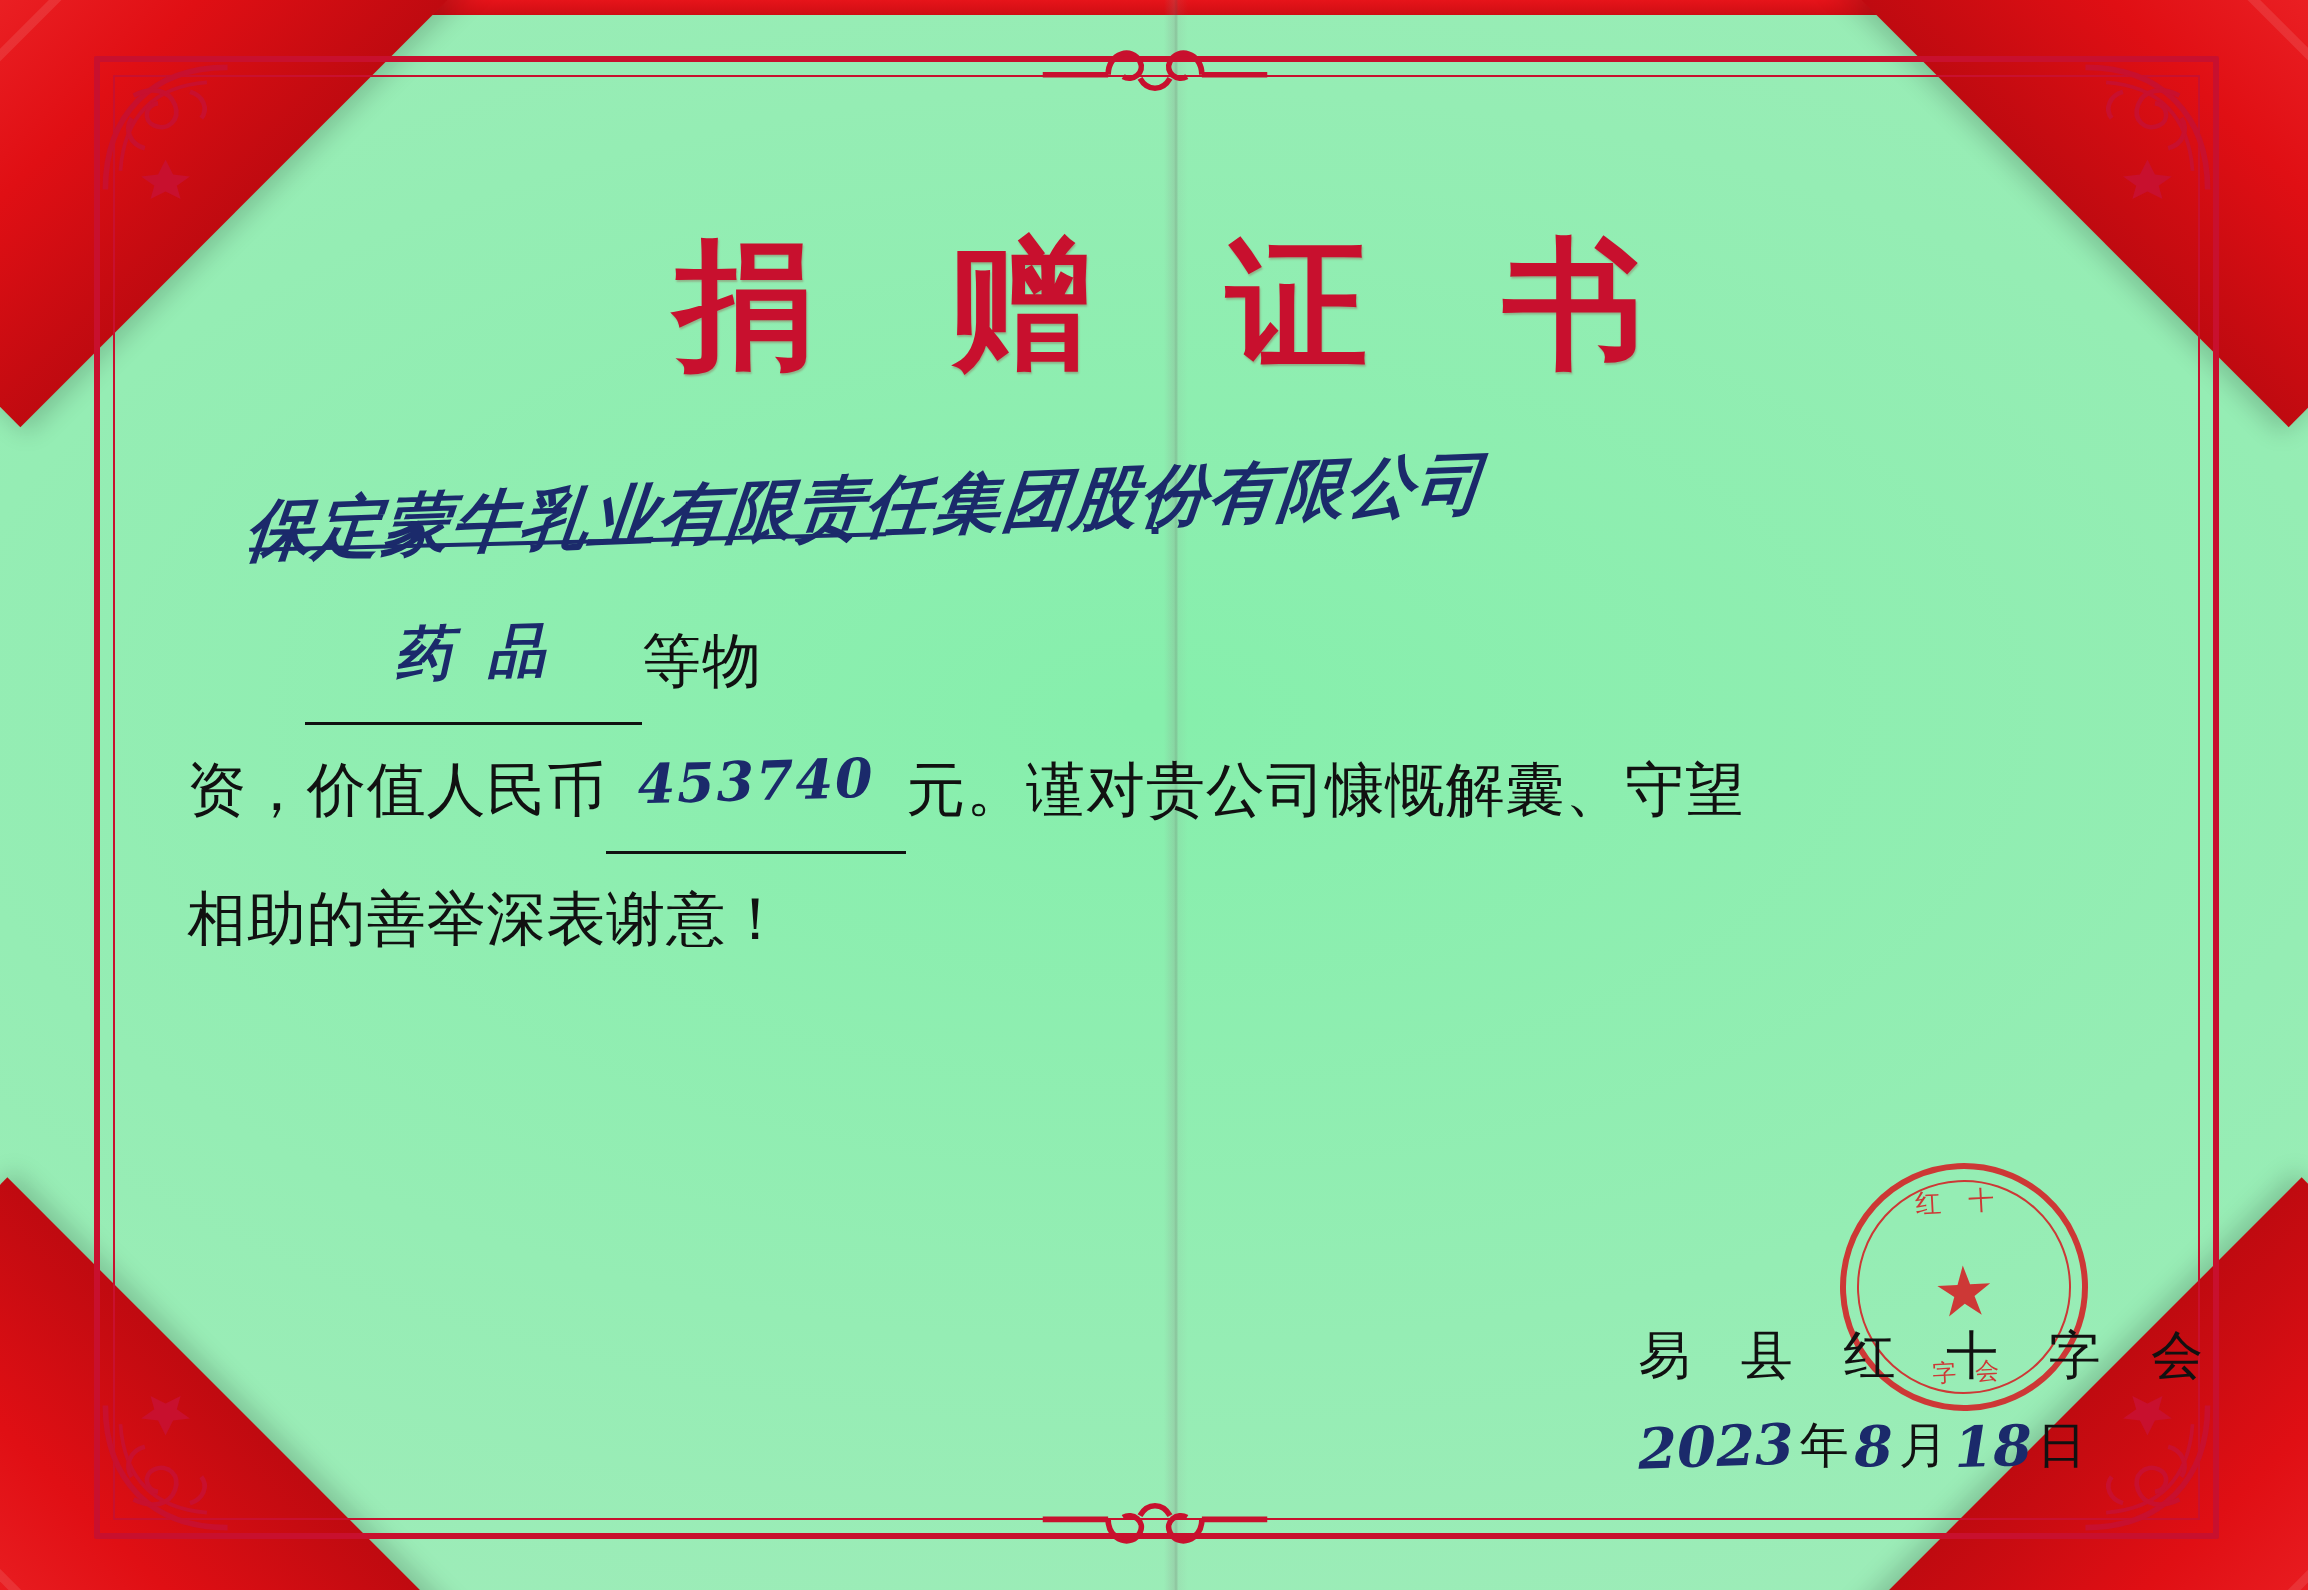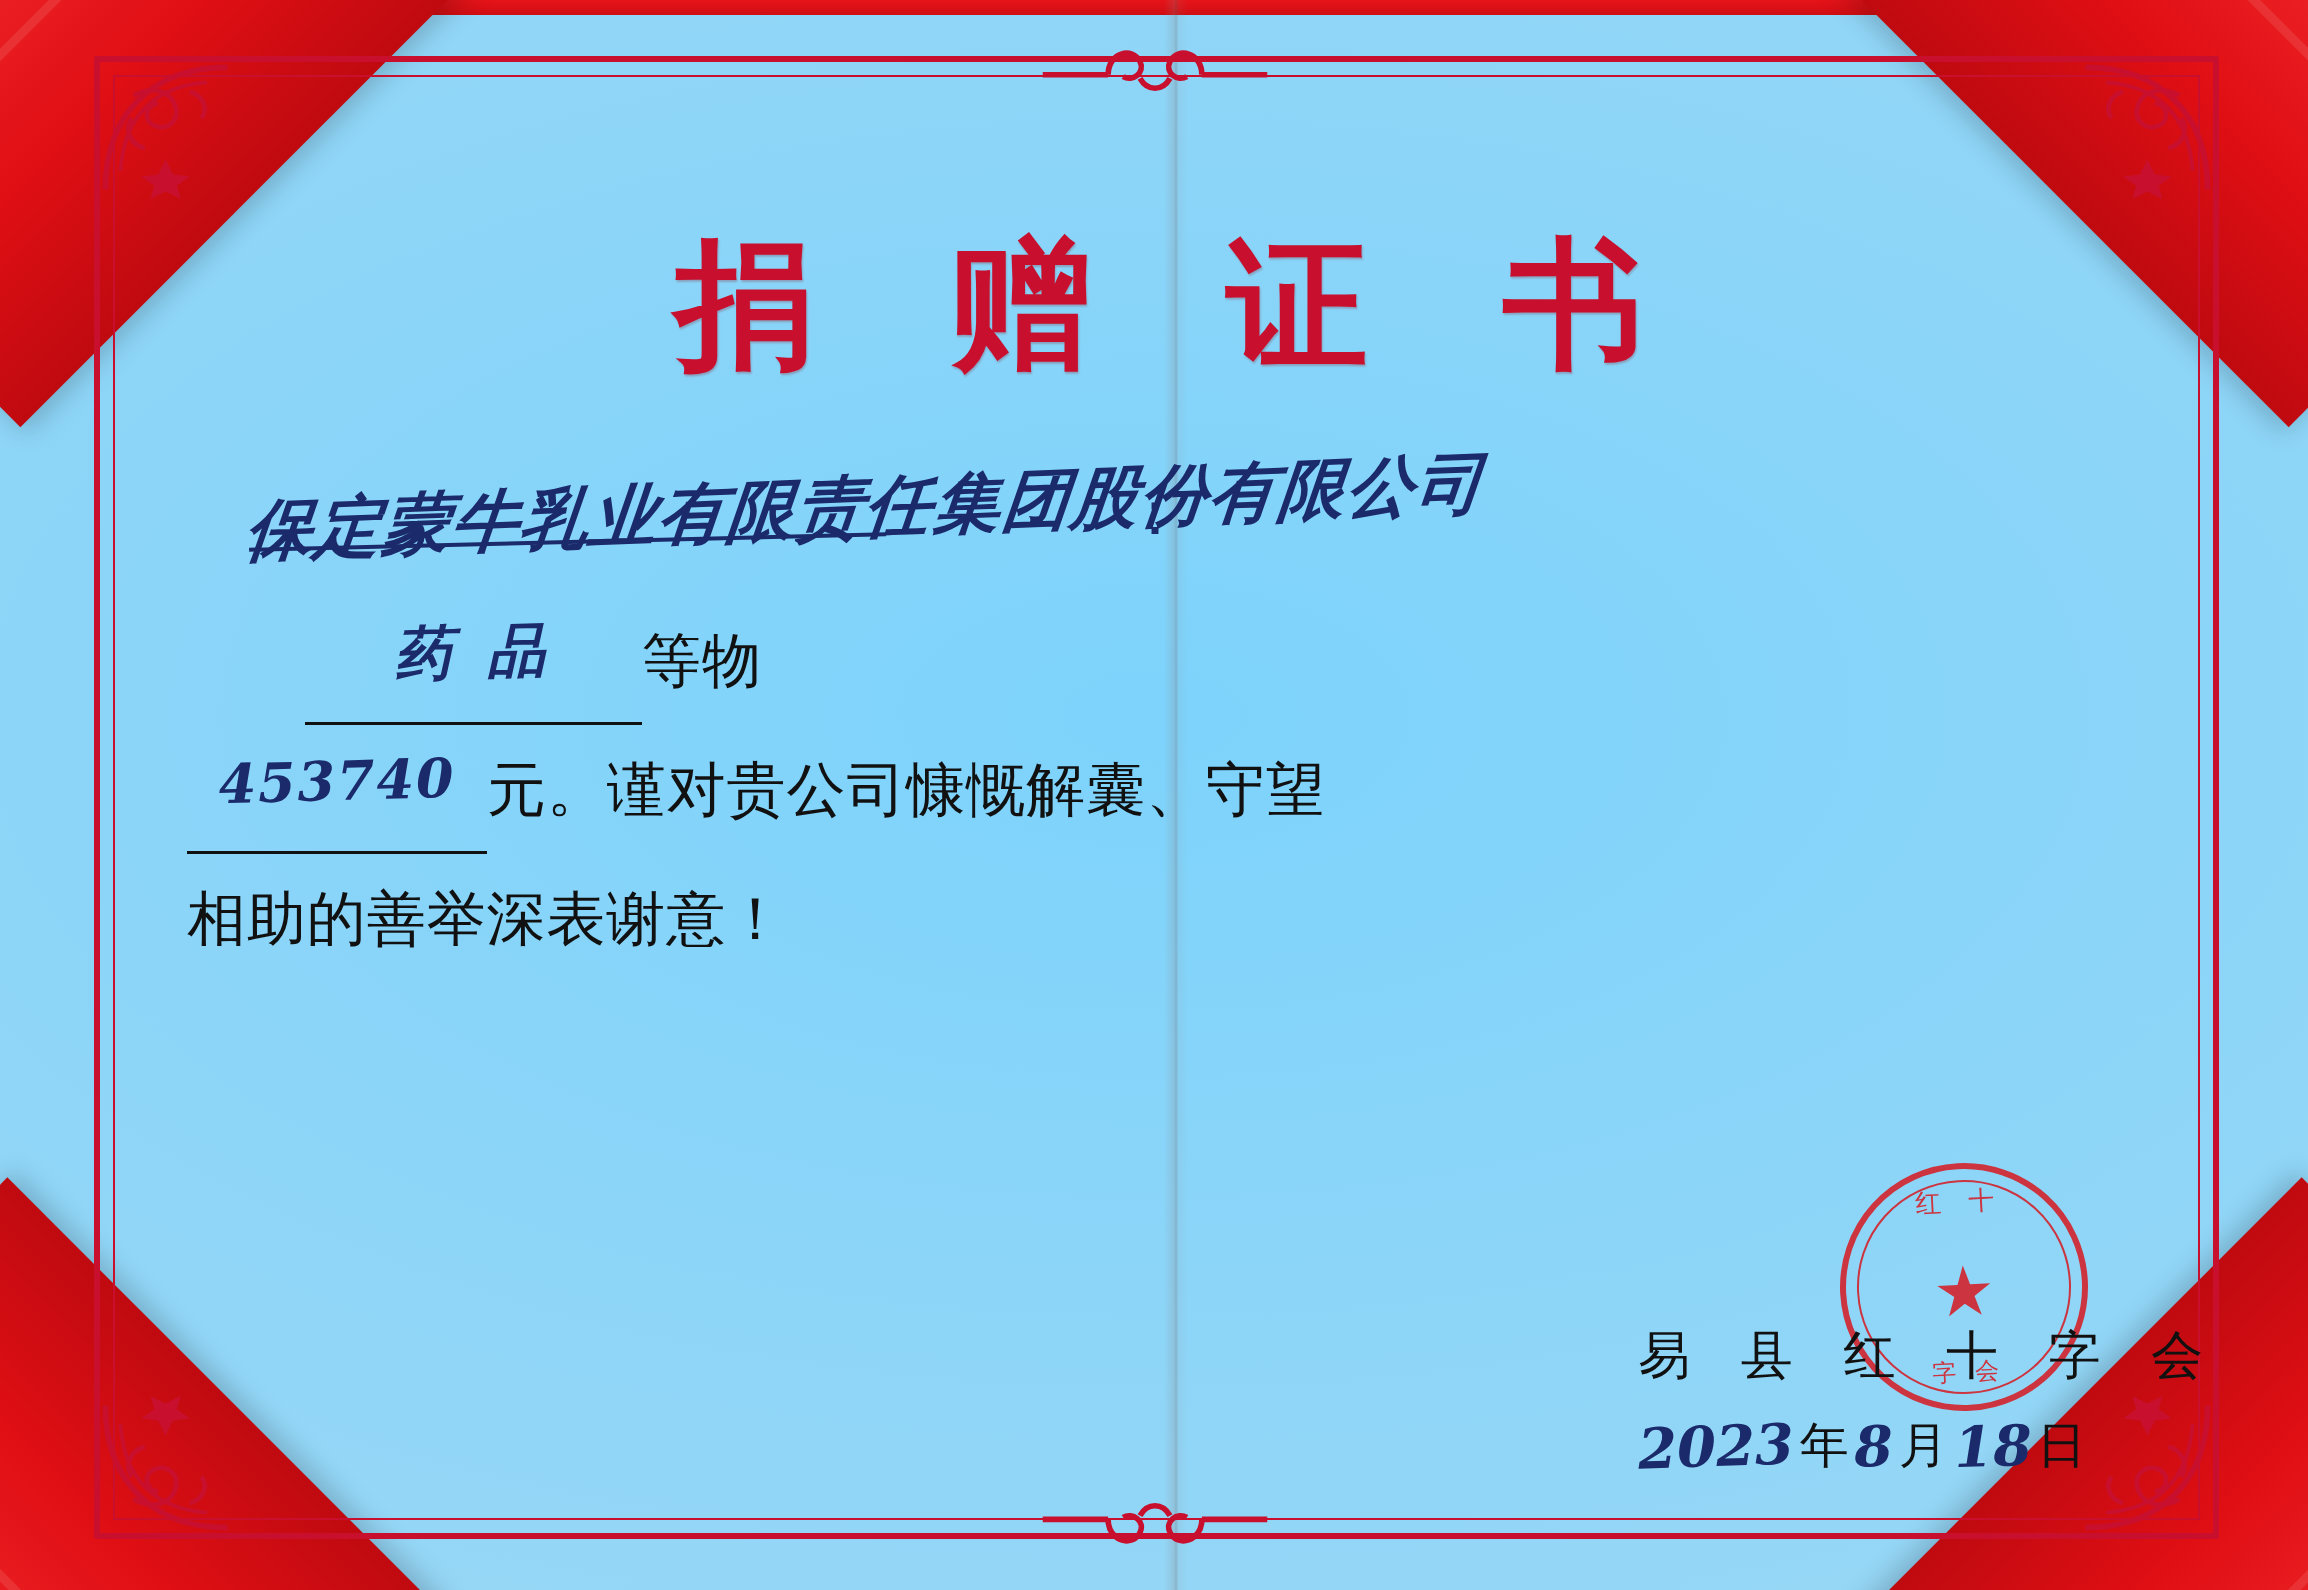--- a/index.html
+++ b/index.html
@@ -12,21 +12,21 @@
     height: 1591px;
     overflow: hidden;
     font-family: "Liberation Sans", sans-serif;
   }
 
   
   .photo {
     position: relative;
     width: 2309px;
     height: 1591px;
-    background: #7dd3fc;
+    background: #86efac;
     overflow: hidden;
   }
 
   
   .paper-shade {
     position: absolute;
     inset: 0;
     background:
       radial-gradient(120% 90% at 50% 45%, rgba(255,255,255,0.0) 0%, rgba(232,226,224,0.25) 72%, rgba(204,196,194,0.45) 100%);
     pointer-events: none;
@@ -411,21 +411,21 @@
       <div class="handwriting recipient-name">保定蒙牛乳业有限责任集团股份有限公司</div>
       <div class="recipient-underline"></div>
       <div class="recipient-colon">：</div>
     </div>
 
     <div class="body-text">
       <span class="body-line">
         <span class="indent"></span><span class="blank goods"><span class="hw">药 品</span></span><span>等物</span>
       </span>
       <span class="body-line">
-        <span class="blank amount"><span class="hw">453740</span></span><span>元。谨对贵公司慷慨解囊、守望</span>
+        <span>资，价值人民币</span><span class="blank amount"><span class="hw">453740</span></span><span>元。谨对贵公司慷慨解囊、守望</span>
       </span>
       <span class="body-line">相助的善举深表谢意！</span>
     </div>
   </div>
 
   <div class="seal">
     <div class="seal-inner"></div>
     <div class="seal-text">红 十</div>
     <div class="seal-star">★</div>
     <div class="seal-text bottom">字 会</div>

